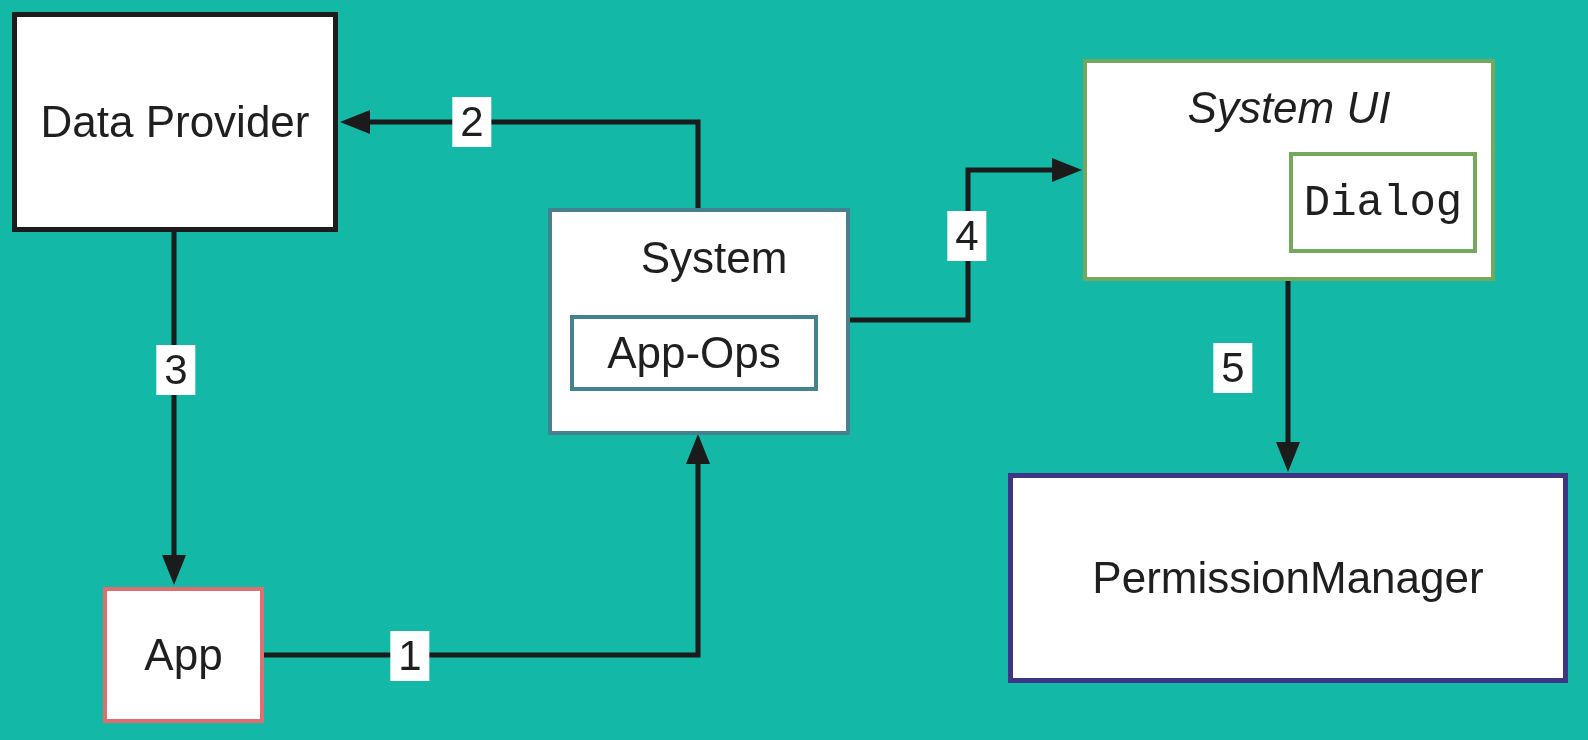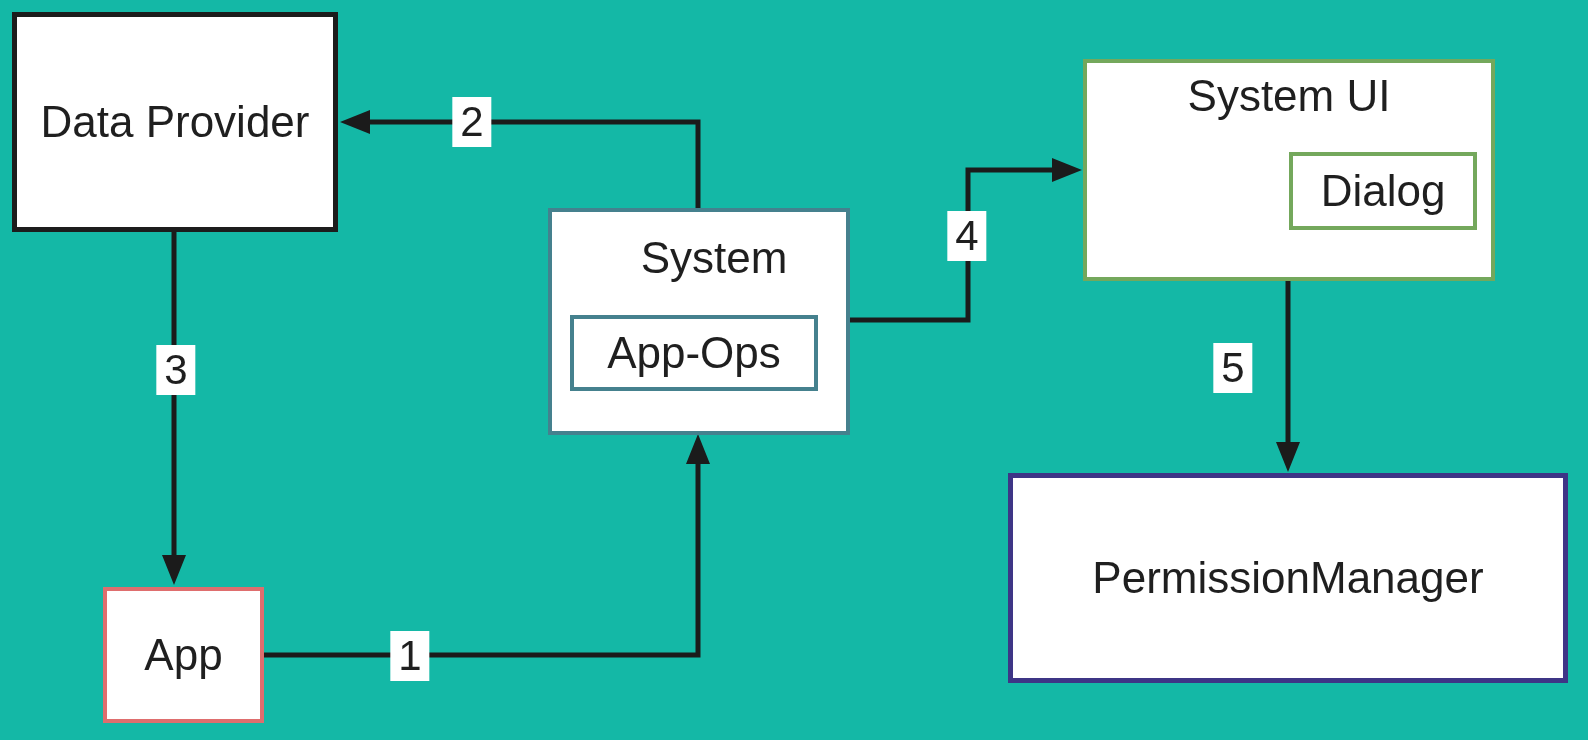--- a/index.html
+++ b/index.html
@@ -54,25 +54,25 @@
     font-size: 42px;
     line-height: 50px;
     padding: 0 8px;
     text-align: center;
   }
   
   #node-data-provider { left: 12px;   top: 12px;  width: 326px; height: 220px; border-width: 5px; }
   #node-system        { left: 548px;  top: 208px; width: 302px; height: 227px; }
   #node-app-ops       { left: 18px;   top: 103px; width: 248px; height: 76px;  position: absolute; }
   #node-system-ui     { left: 1083px; top: 59px;  width: 412px; height: 222px; }
-  #node-dialog        { left: 202px;  top: 89px;  width: 188px; height: 78px; position: absolute; }
+  #node-dialog        { left: 202px;  top: 89px;  width: 188px; height: 101px; position: absolute; font-family: Liberation Mono, monospace; }
   #node-permission-manager { left: 1008px; top: 473px; width: 560px; height: 210px; border-width: 5px; }
   #node-app           { left: 103px;  top: 587px; width: 161px; height: 136px; }
   #label-system    { top: 21px; padding-left: 30px; }
-  #label-system-ui { top: 8px; }
+  #label-system-ui { top: 20px; font-style: italic; }
   
   #edge-label-1 { left: 410px;  top: 656px; }
   #edge-label-2 { left: 472px;  top: 122px; }
   #edge-label-3 { left: 176px;  top: 370px; }
   #edge-label-4 { left: 967px;  top: 236px; }
   #edge-label-5 { left: 1233px; top: 368px; }
 </style>
 </head>
 <body>
 

